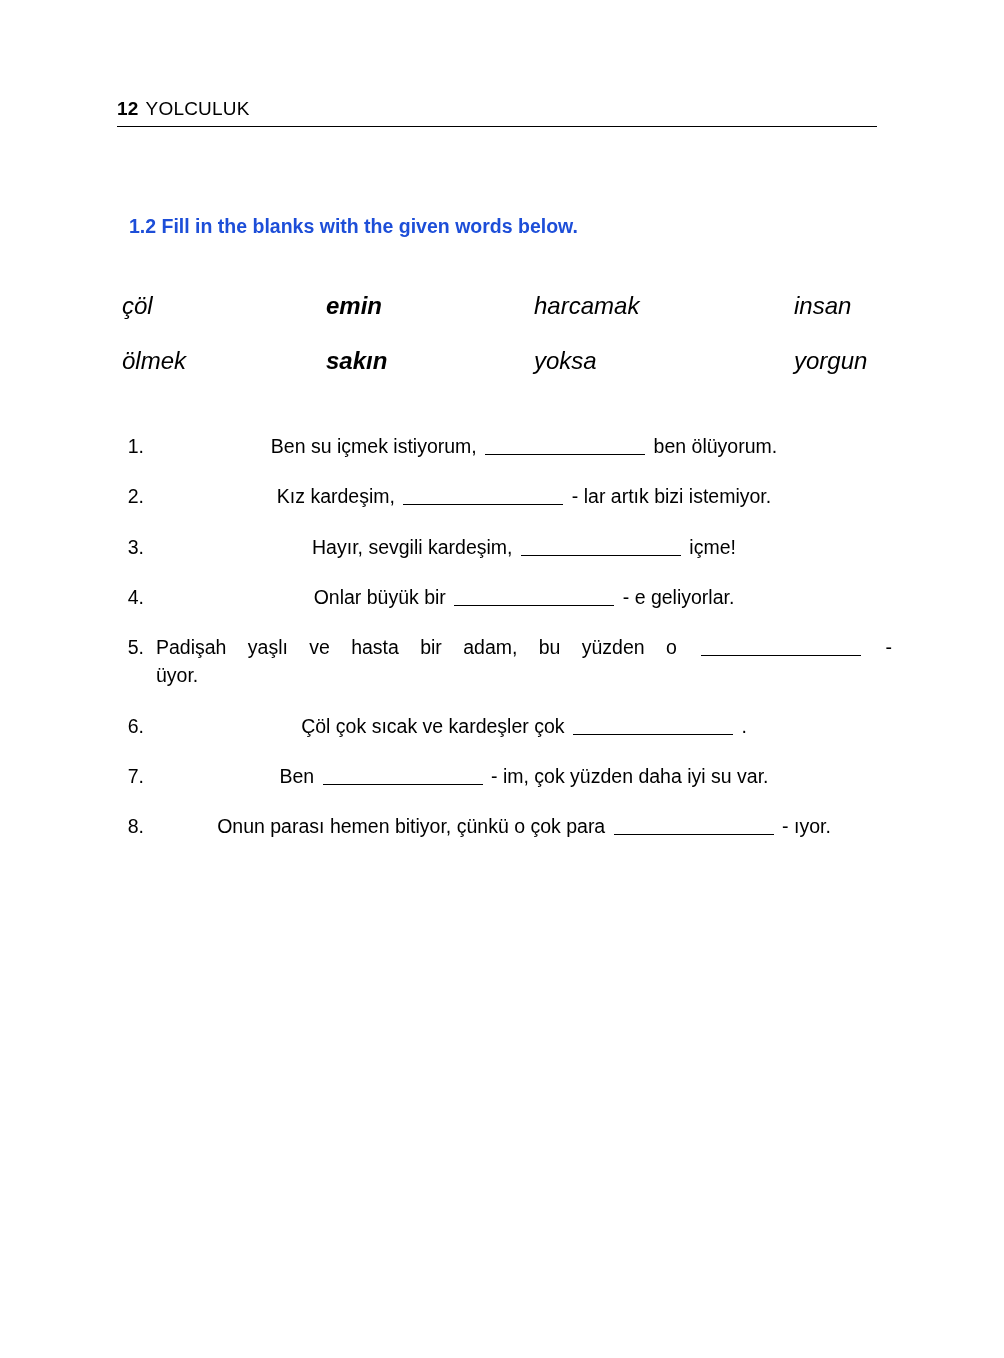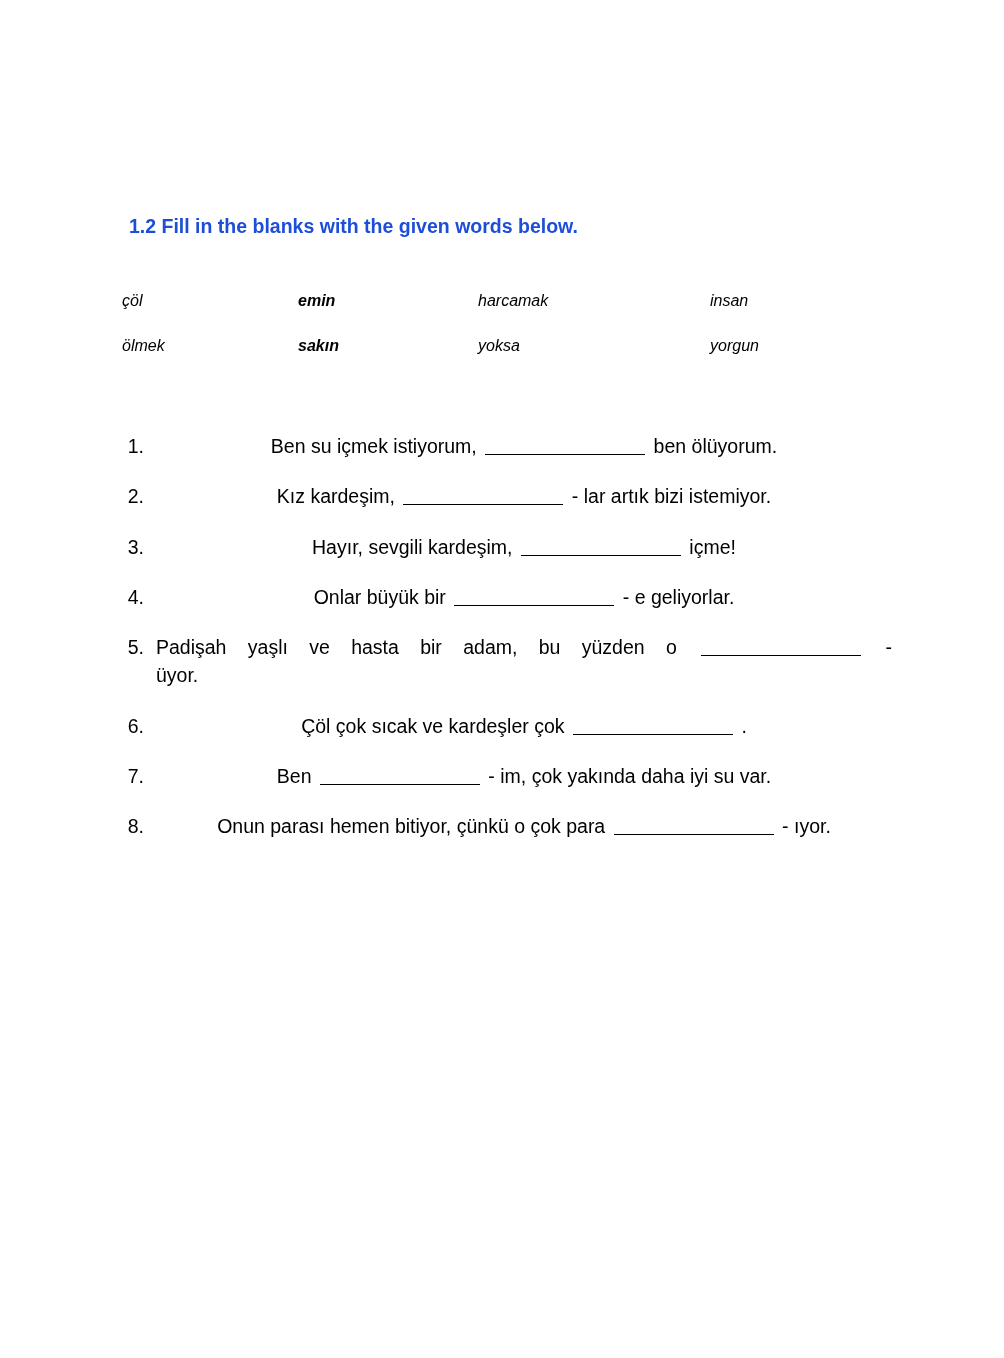--- a/index.html
+++ b/index.html
@@ -62,22 +62,23 @@
   
   .wordbank {
     position: absolute;
     left: 122px;
     top: 292px;
     width: 790px;
   }
   .wb-row {
     display: flex;
     font-style: italic;
-    font-size: 16px;
+    font-size: 24px;
     margin-bottom: 27px;
+    gap: 28px;
   }
   .wb-cell {
     width: 176px;
     flex: 0 0 176px;
   }
   .wb-cell.c2 { flex: 0 0 180px; width: 180px; font-weight: bold; }
   .wb-cell.c3 { flex: 0 0 232px; width: 232px; }
 
   
   .questions {
@@ -121,20 +122,27 @@
     text-align: justify;
     text-align-last: justify;
     width: 100%;
   }
 </style>
 </head>
 <body>
 
 <div class="page">
 
+  <div class="header">
+    <div class="header-line">
+      <span class="header-page-num">12</span>
+      <span class="header-title">YOLCULUK</span>
+    </div>
+    <div class="header-rule"></div>
+  </div>
 
   <div class="instruction">1.2 Fill in the blanks with the given words below.</div>
 
   <div class="wordbank">
     <div class="wb-row">
       <span class="wb-cell">çöl</span>
       <span class="wb-cell c2">emin</span>
       <span class="wb-cell c3">harcamak</span>
       <span class="wb-cell">insan</span>
     </div>
@@ -203,21 +211,21 @@
         <span class="blank"></span>
         <span>.</span>
       </span>
     </div>
 
     <div class="q">
       <span class="q-num">7.</span>
       <span class="q-body">
         <span>Ben</span>
         <span class="blank"></span>
-        <span>- im, çok yakında daha iyi su var.</span>
+        <span>- im, çok yüzden daha iyi su var.</span>
       </span>
     </div>
 
     <div class="q">
       <span class="q-num">8.</span>
       <span class="q-body">
         <span>Onun parası hemen bitiyor, çünkü o çok para</span>
         <span class="blank"></span>
         <span>- ıyor.</span>
       </span>

